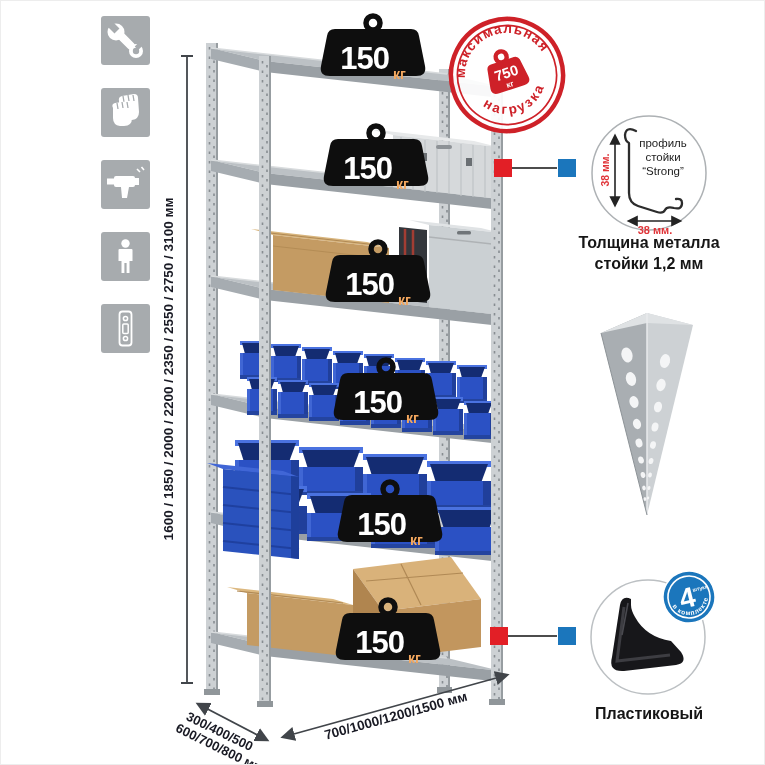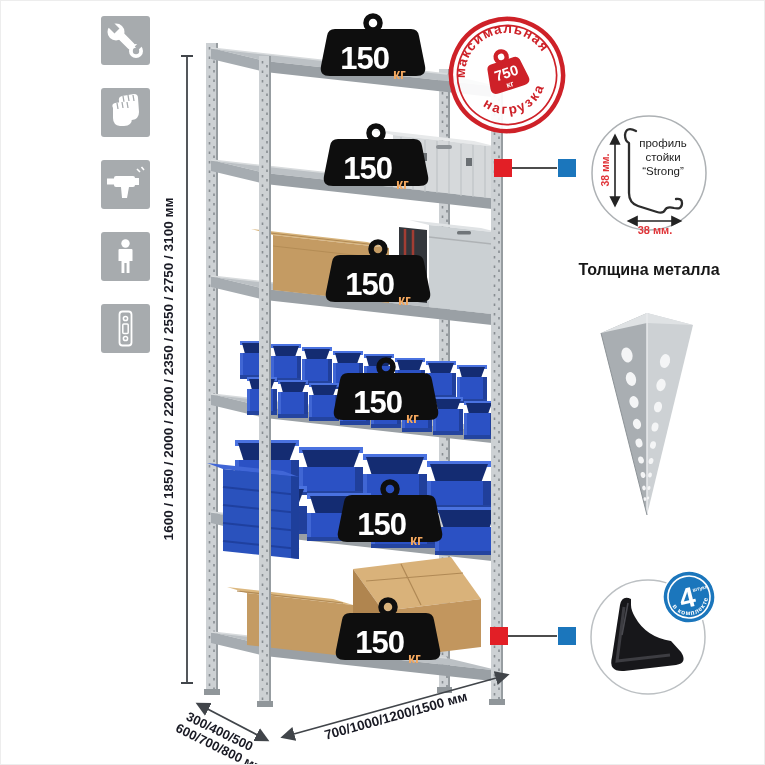--- a/index.html
+++ b/index.html
@@ -9,21 +9,21 @@
   .side-icon{width:49px;height:49px;background:#a7abae;border-radius:3px;margin-bottom:23px;display:flex;align-items:center;justify-content:center;}
   .weight{position:absolute;width:116px;height:66px;}
   .weight svg{position:absolute;left:0;top:0;}
   .wtxt{position:absolute;left:0;right:0;top:20px;bottom:2px;display:flex;align-items:flex-end;justify-content:center;gap:4px;}
   .wv{color:#fff;font-size:31px;font-weight:700;letter-spacing:-1px;}
   .wu{color:#f3a75e;font-size:14px;font-weight:700;transform:translateY(5px);}
   .stamp{position:absolute;left:442px;top:10px;width:128px;height:128px;}
   .stamp-arc{font-size:13.5px;font-weight:700;fill:#ce2128;letter-spacing:1.2px;}
   .stamp-arc2{font-size:13.5px;font-weight:700;fill:#ce2128;letter-spacing:2.4px;}
   .detail{position:absolute;}
-  .cap{position:absolute;width:160px;text-align:center;color:#161616;font-size:16px;font-weight:700;line-height:21px;margin-top:27px;}
+  .cap{position:absolute;width:160px;text-align:center;color:#161616;font-size:16px;font-weight:700;line-height:21px;}
   .dim-text{fill:#191a24;font-weight:700;}
   .red-dim{fill:#e03438;font-weight:700;}
   .blk{fill:#1d1d1d;}
 </style>
 </head>
 <body>
 
 <div id="stage">
 
   <svg id="rack-svg" width="765" height="765" viewBox="0 0 765 765">
@@ -356,20 +356,21 @@
       <line x1="44" y1="110" x2="95" y2="110" stroke="#232323" stroke-width="1.6" marker-start="url(#vah)" marker-end="url(#vah)"></line>
       <text class="red-dim" transform="translate(24,59) rotate(-90)" text-anchor="middle" font-size="10.5">38 мм.</text>
       <text class="red-dim" x="70" y="123" text-anchor="middle" font-size="11">38 мм.</text>
       <text class="blk" x="78" y="36" text-anchor="middle" font-size="11.5">профиль</text>
       <text class="blk" x="78" y="50" text-anchor="middle" font-size="11.5">стойки</text>
       <text class="blk" x="78" y="64" text-anchor="middle" font-size="11.5">“Strong”</text>
     </svg>
   </div>
   <div class="cap" style="left:568px;top:231px">
     <span style="display:block">Толщина металла</span>
+    <span style="display:block">стойки 1,2 мм</span>
   </div>
 
   <div class="detail" style="left:588px;top:296px">
     <svg width="120" height="236" viewBox="0 0 120 236">
       <polygon points="12,36 58,16 58,218" fill="#a9aeb2"></polygon>
       <polygon points="58,16 104,28 58,218" fill="#cdd1d4"></polygon>
       <path d="M12 36 L58 16 L104 28 L58 26 Z" fill="#dfe2e4"></path>
       <line x1="58" y1="16" x2="58" y2="218" stroke="#e8eaec" stroke-width="1.5"></line>
       <line x1="12" y1="36" x2="58" y2="218" stroke="#8d9397" stroke-width="1"></line>
       <g fill="#f4f5f6">
@@ -409,15 +410,16 @@
         <circle cx="28" cy="28" r="26" fill="#1b76bc" stroke="#fff" stroke-width="1.5"></circle>
         <circle cx="28" cy="28" r="21" fill="none" stroke="#fff" stroke-width="1.6"></circle>
         <text x="26" y="38" text-anchor="middle" font-size="28" font-weight="700" fill="#fff">4</text>
         <text x="41" y="24" text-anchor="middle" font-size="5.2" font-weight="700" fill="#fff">штуки</text>
         <path id="fArc" d="M 9 31 A 19.5 19.5 0 0 0 47 31" fill="none"></path>
         <text font-size="6.5" font-weight="700" fill="#fff" letter-spacing="0.8"><textPath href="#fArc" startOffset="50%" text-anchor="middle">в комплекте</textPath></text>
       </g>
     </svg>
   </div>
   <div class="cap" style="left:568px;top:702px">
+    <span style="display:block">Пластиковый</span>
   </div>
 
 </div>
 
 </body></html>

